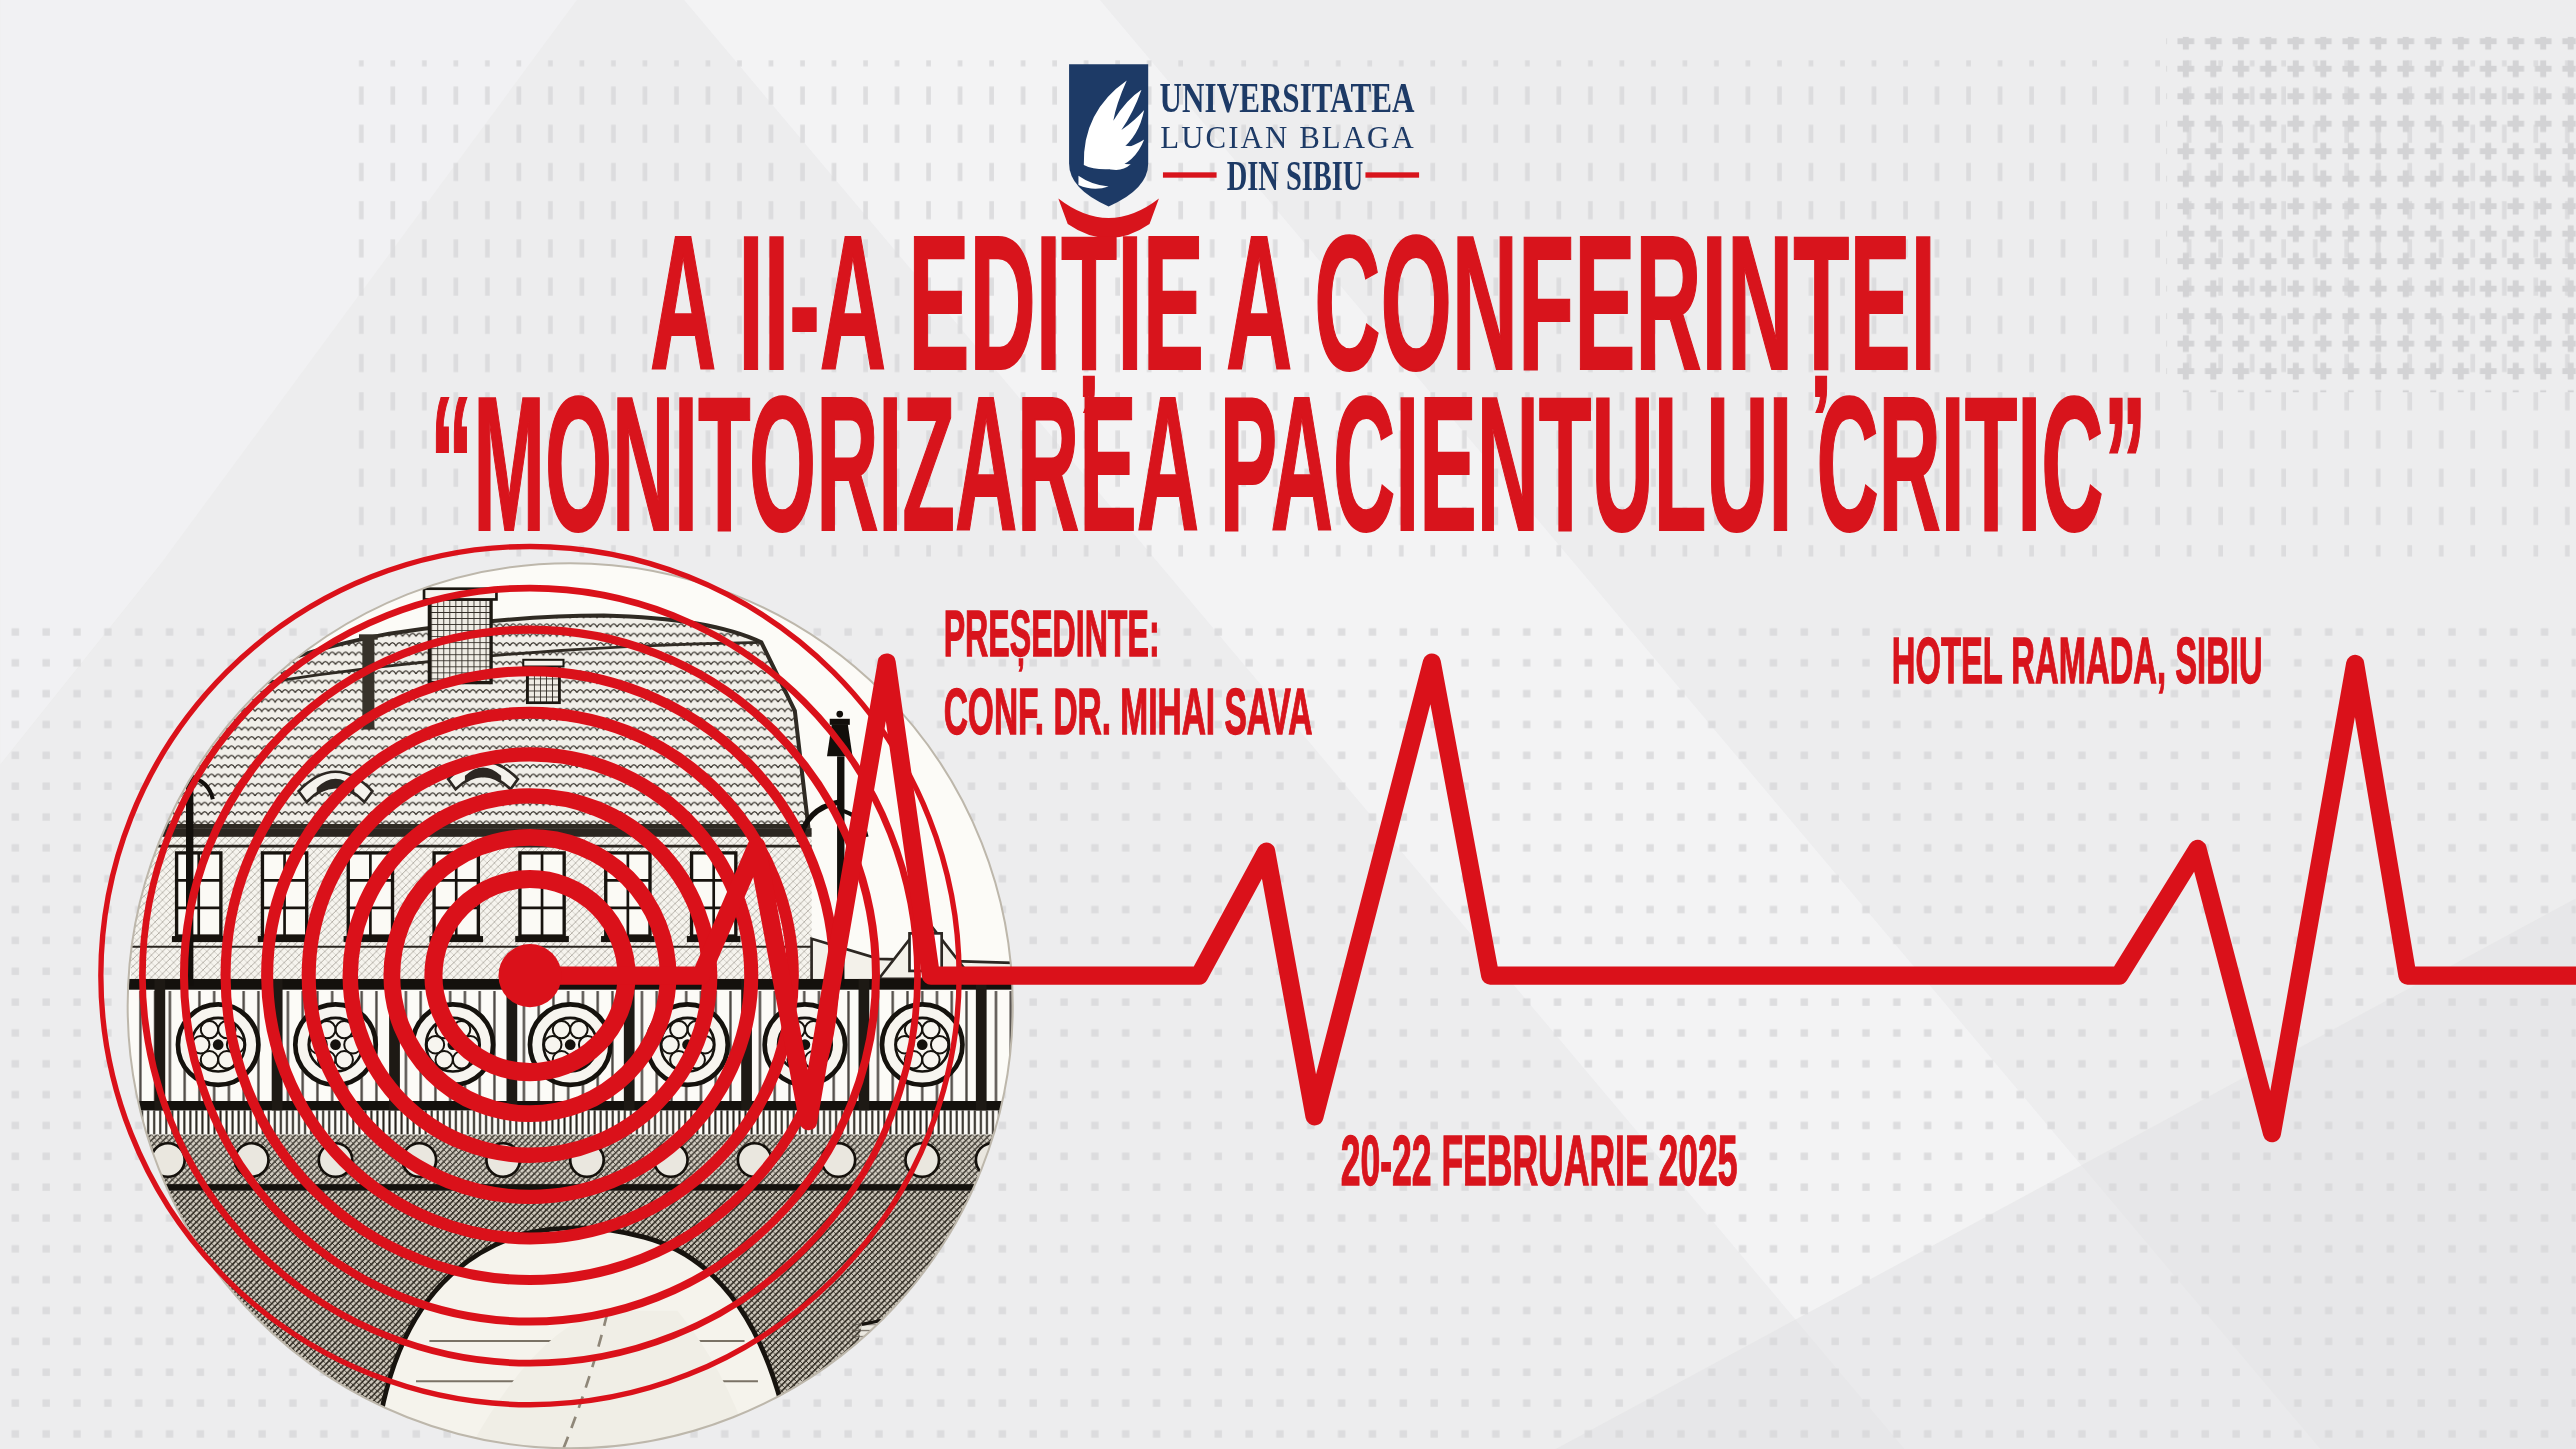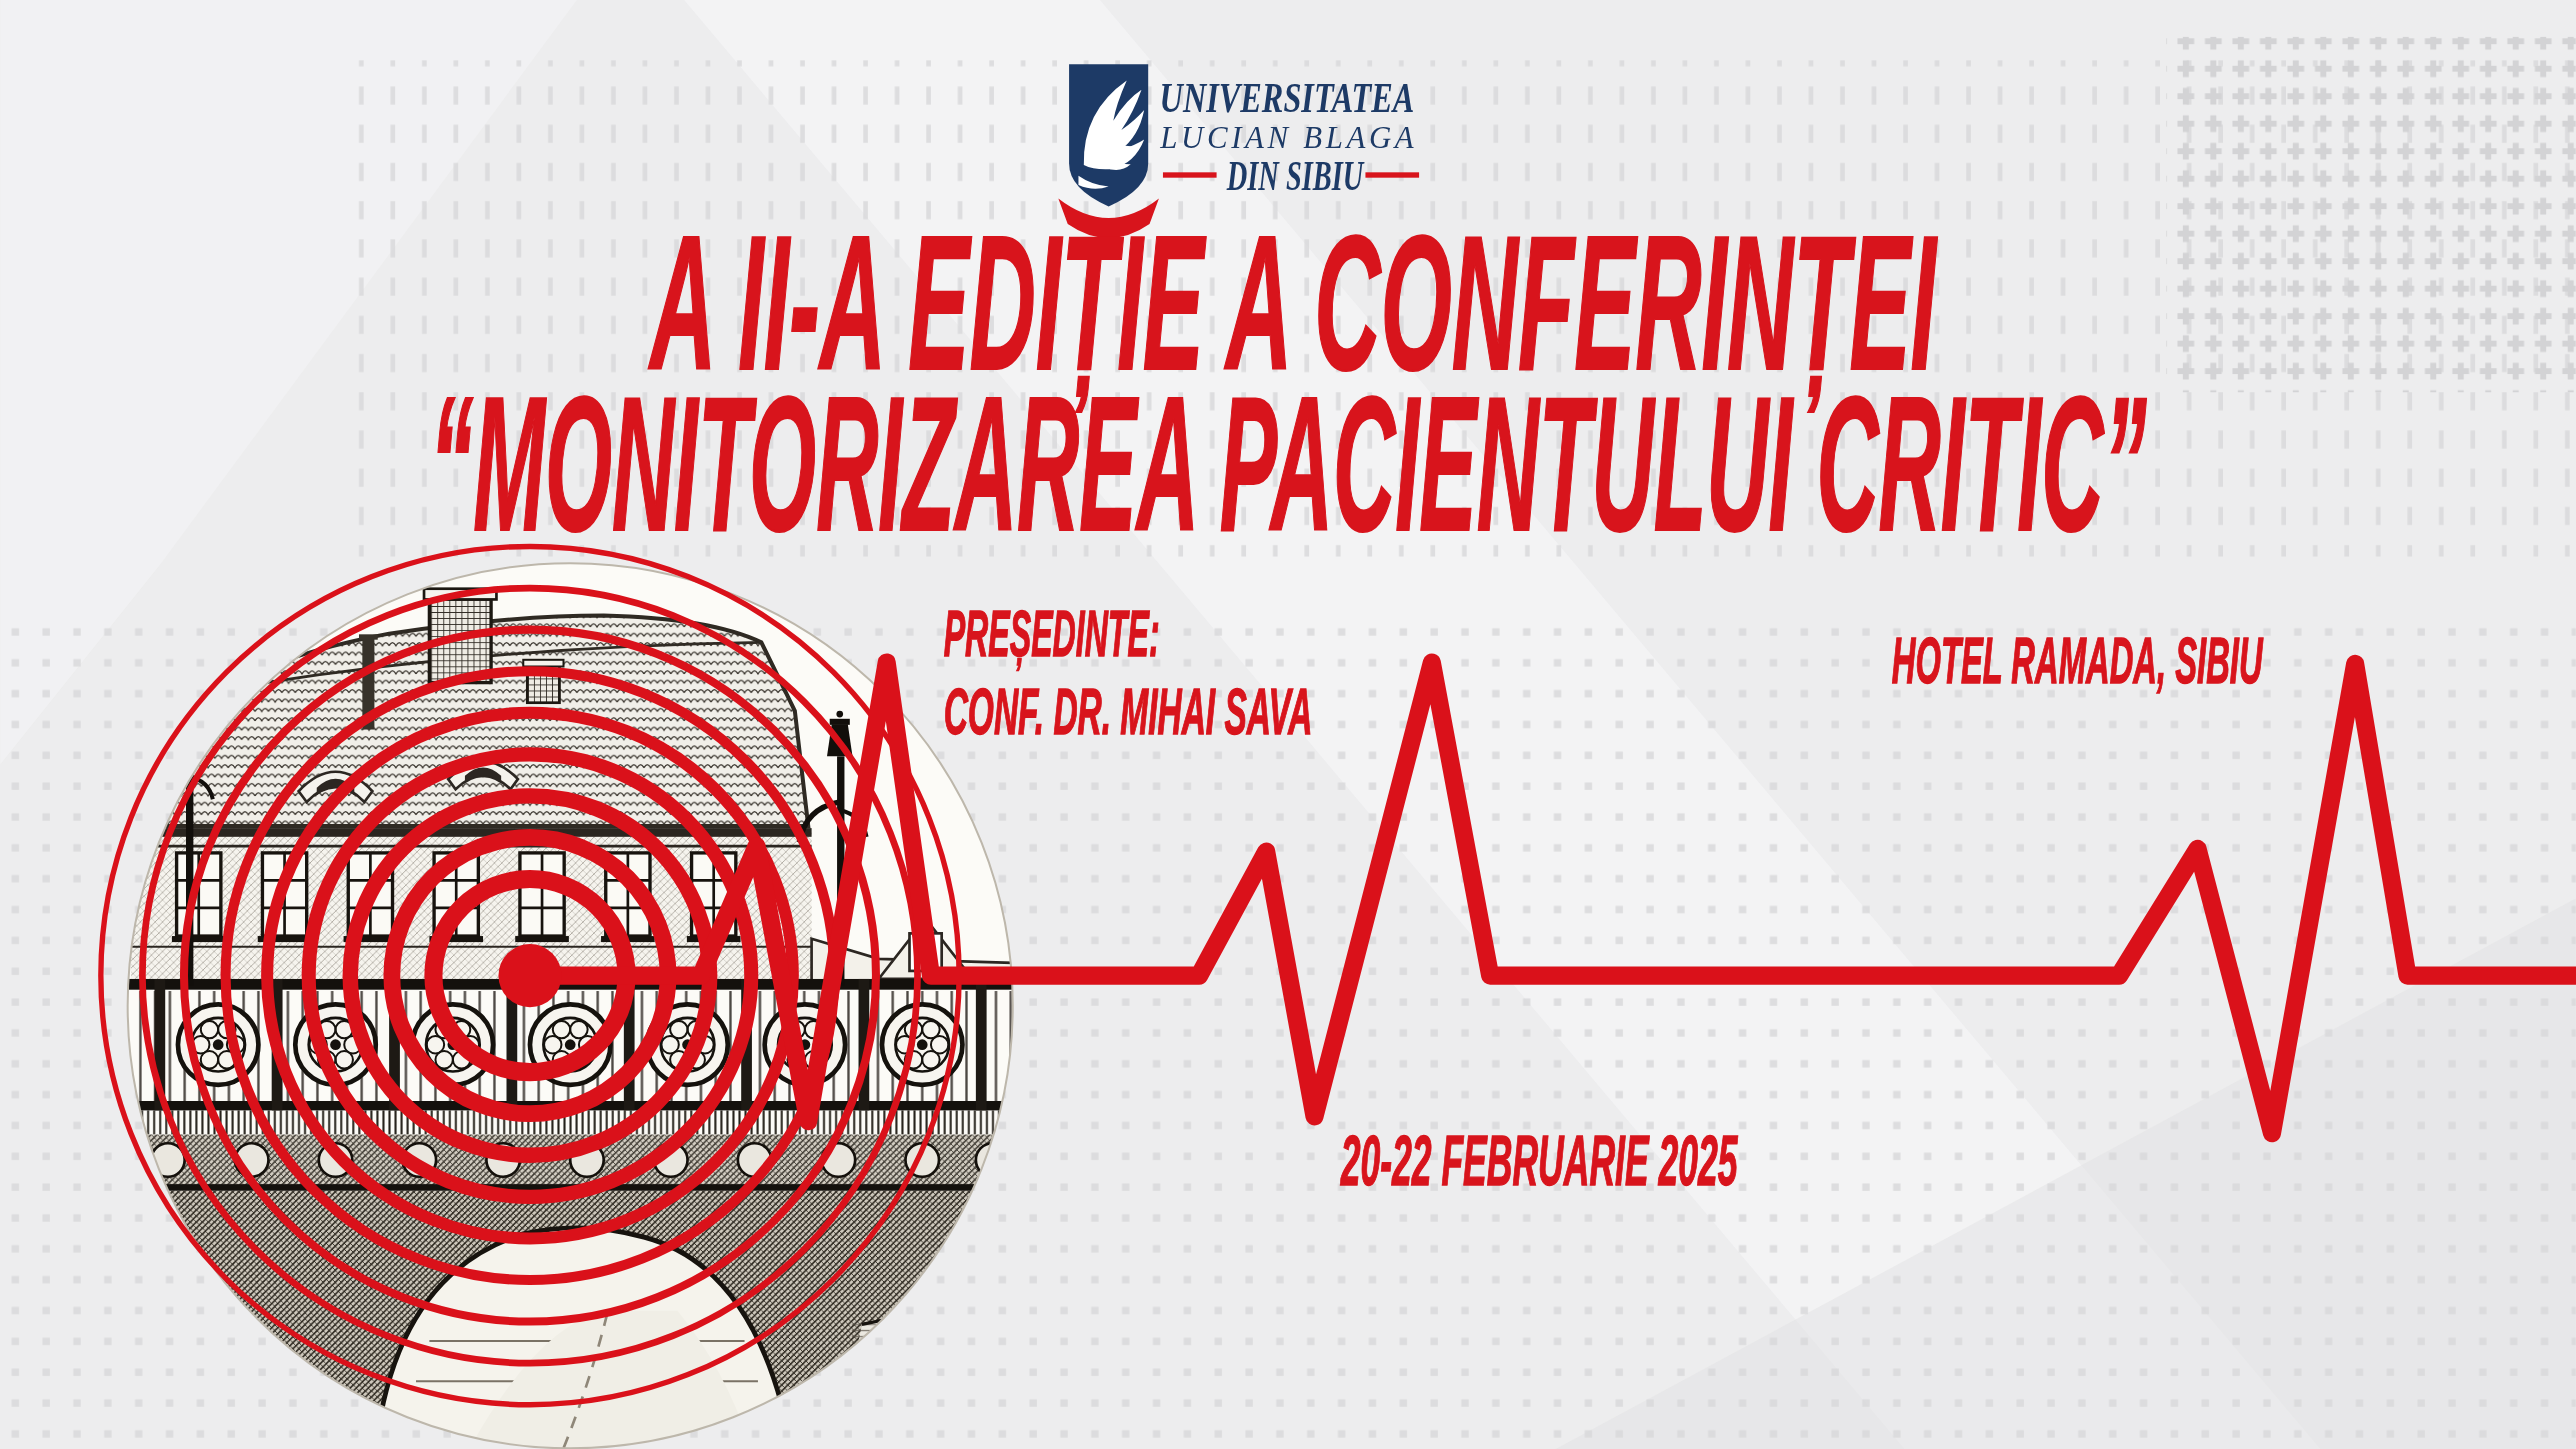--- a/index.html
+++ b/index.html
@@ -1,16 +1,16 @@
 <!DOCTYPE html>
 <html style="font-size:10.7px"><head>
 <meta charset="utf-8">
 <style>
   html,body{margin:0;padding:0;background:#ededee;}
-  .poster{position:relative;width:2576px;height:1449px;overflow:hidden;background:#ededee;font-style:italic;}
+  .poster{position:relative;width:2576px;height:1449px;overflow:hidden;background:#ededee;}
   svg{display:block}
   .t{font-family:"Liberation Sans","DejaVu Sans",sans-serif;font-weight:bold;fill:#d8141c;}
   .ts{font-family:"Liberation Serif","DejaVu Serif",serif;fill:#1d3a66;}
 </style>
 </head>
 <body>
 
 <div class="poster">
 <svg width="2576" height="1449" viewBox="0 0 3841 2161" xmlns="http://www.w3.org/2000/svg">
   <defs>

